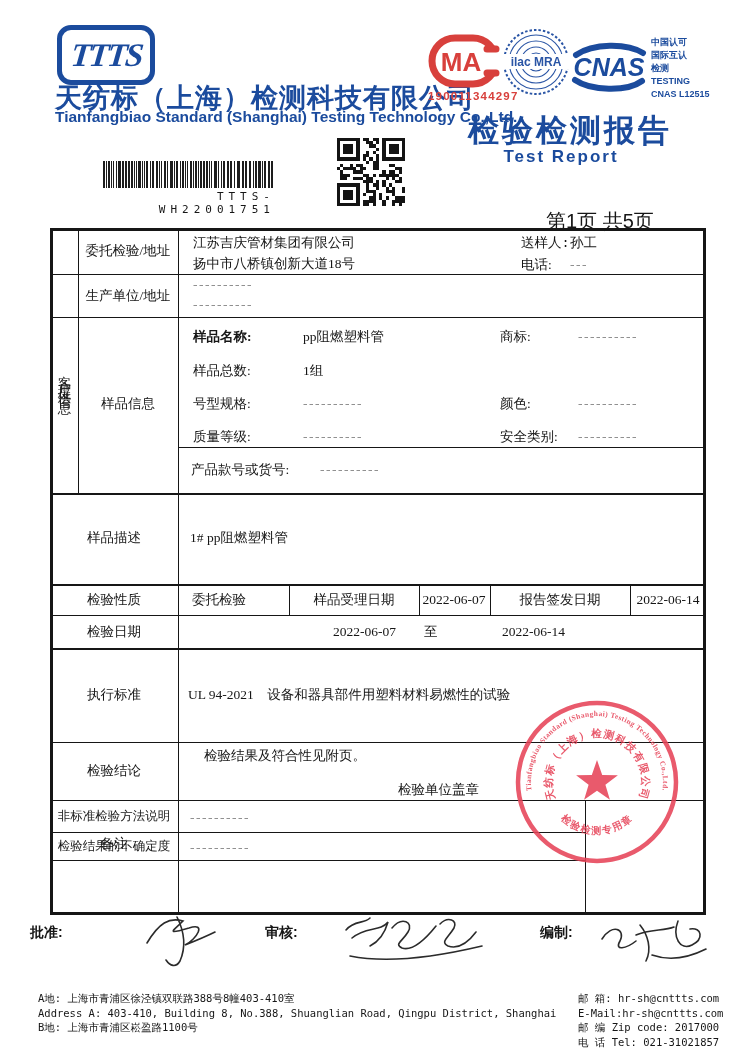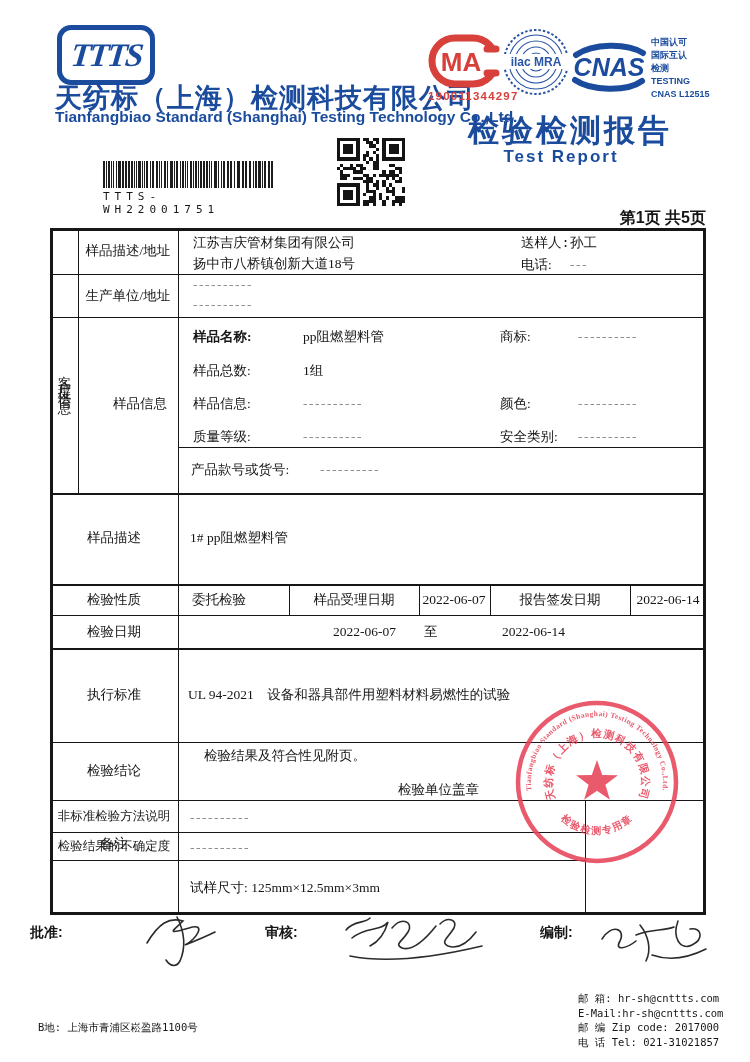--- a/index.html
+++ b/index.html
@@ -16,25 +16,25 @@
   .sans{font-family:"Liberation Sans","DejaVu Sans",sans-serif;}
   .mono{font-family:"DejaVu Sans Mono","Liberation Mono",monospace;}
   .company-cn{font-size:27px;font-weight:bold;letter-spacing:1px;}
   .company-en{font-size:15.5px;font-weight:bold;letter-spacing:0;}
   .logo-box{width:88px;height:50px;border:5px solid #1b4b9d;border-radius:14px;
             display:flex;align-items:center;justify-content:center;}
   .logo-box span{font-size:33px;font-weight:bold;font-style:italic;letter-spacing:-2px;
                  color:#1b4b9d;transform:skewX(-6deg);}
   .report-title{font-size:31px;font-weight:bold;letter-spacing:3px;}
   .report-sub{font-size:17px;font-weight:bold;letter-spacing:2px;text-align:center;}
-  .pageinfo{font-size:16px;font-weight:bold;text-align:right;}
+  .pageinfo{font-size:20px;font-weight:normal;}
   .vertical{writing-mode:vertical-lr;text-orientation:upright;letter-spacing:5px;font-size:13.5px;}
   .cnas-side{font-size:9px;font-weight:bold;line-height:13px;color:#1b4b9d;white-space:pre;}
   .cma-num{font-size:11.5px;letter-spacing:1.2px;color:#d8403c;font-weight:bold;}
-  .bct{font-size:11px;letter-spacing:5px;text-align:left;}
+  .bct{font-size:11px;letter-spacing:5px;text-align:right;}
   .sig-label{font-size:14px;font-weight:bold;font-family:"Liberation Sans","DejaVu Sans",sans-serif;}
   .foot{font-size:10.5px;line-height:14.6px;white-space:pre;font-family:"DejaVu Sans Mono","Liberation Mono",monospace;}
   svg{display:block;}
 </style>
 </head>
 <body>
 
 <div class="page">
 
   <div class="abs logo-box" style="left:57px;top:25px;">
@@ -288,40 +288,40 @@
   <div class="vl" style="left:78px;top:228px;width:1px;height:265px;"></div>
   <div class="vl" style="left:178px;top:228px;width:1px;height:687px;"></div>
   <div class="vl" style="left:289px;top:584px;width:1px;height:31px;"></div>
   <div class="vl" style="left:419px;top:584px;width:1px;height:31px;"></div>
   <div class="vl" style="left:490px;top:584px;width:1px;height:31px;"></div>
   <div class="vl" style="left:630px;top:584px;width:1px;height:31px;"></div>
   <div class="vl" style="left:585px;top:800px;width:1px;height:115px;"></div>
 
   <div class="ctr vertical" style="left:64px;top:380px;">客户提供信息</div>
 
-  <div class="ctr fs" style="left:128px;top:251px;">样品描述/地址</div>
+  <div class="ctr fs" style="left:128px;top:251px;">委托检验/地址</div>
   <div class="lft fs" style="left:185px;top:243px;">江苏吉庆管材集团有限公司</div>
   <div class="lft fs" style="left:185px;top:264px;">扬中市八桥镇创新大道18号</div>
   <div class="lft fs" style="left:513px;top:243px;font-family:Liberation Mono, monospace;">送样人:</div>
   <div class="lft fs" style="left:562px;top:243px;">孙工</div>
   <div class="lft fs" style="left:513px;top:265px;">电话:</div>
   <div class="lft fs dash" style="left:562px;top:265px;">---</div>
 
   <div class="ctr fs" style="left:128px;top:296px;">生产单位/地址</div>
   <div class="lft fs dash" style="left:185px;top:285px;">----------</div>
   <div class="lft fs dash" style="left:185px;top:305px;">----------</div>
 
-  <div class="ctr fs" style="left:140px;top:404px;">样品信息</div>
+  <div class="ctr fs" style="left:128px;top:404px;">样品信息</div>
   <div class="lft fs" style="left:185px;top:337px;font-weight:bold;">样品名称:</div>
   <div class="lft fs" style="left:295px;top:337px;">pp阻燃塑料管</div>
   <div class="lft fs" style="left:492px;top:337px;">商标:</div>
   <div class="lft fs dash" style="left:570px;top:337px;">----------</div>
   <div class="lft fs" style="left:185px;top:371px;">样品总数:</div>
   <div class="lft fs" style="left:295px;top:371px;">1组</div>
-  <div class="lft fs" style="left:185px;top:404px;">样品信息:</div>
+  <div class="lft fs" style="left:185px;top:404px;">号型规格:</div>
   <div class="lft fs dash" style="left:295px;top:404px;">----------</div>
   <div class="lft fs" style="left:492px;top:404px;">颜色:</div>
   <div class="lft fs dash" style="left:570px;top:404px;">----------</div>
   <div class="lft fs" style="left:185px;top:437px;">质量等级:</div>
   <div class="lft fs dash" style="left:295px;top:437px;">----------</div>
   <div class="lft fs" style="left:492px;top:437px;">安全类别:</div>
   <div class="lft fs dash" style="left:570px;top:437px;">----------</div>
   <div class="lft fs" style="left:183px;top:470px;">产品款号或货号:</div>
   <div class="lft fs dash" style="left:312px;top:470px;">----------</div>
 
@@ -347,21 +347,20 @@
   <div class="lft fs" style="left:196px;top:756px;">检验结果及符合性见附页。</div>
   <div class="lft fs" style="left:390px;top:790px;">检验单位盖章</div>
 
   <div class="ctr fss" style="left:114px;top:816px;">非标准检验方法说明</div>
   <div class="lft fs dash" style="left:182px;top:818px;">----------</div>
 
   <div class="ctr fss" style="left:114px;top:846px;">检验结果的不确定度</div>
   <div class="lft fs dash" style="left:182px;top:848px;">----------</div>
 
   <div class="ctr fs" style="left:114px;top:844px;">备注</div>
-  <div class="lft fs" style="left:182px;top:888px;">试样尺寸: 125mm×12.5mm×3mm</div>
 
   <svg class="abs" style="left:512px;top:697px;opacity:0.87;" width="170" height="170">
     <defs>
       <path id="sealOuterPath" d="M 42.6,135.6 A 66,66 0 1 1 127.4,135.6" fill="none"></path>
       <path id="sealInnerPath" d="M 44.2,104 A 45,45 0 1 1 125.8,104" fill="none"></path>
       <path id="sealBottomPath" d="M 45.2,118.4 A 52,52 0 0 0 124.8,118.4" fill="none"></path>
     </defs>
     <circle cx="85" cy="85" r="79" fill="none" stroke="#e64257" stroke-width="4.5"></circle>
     <text font-size="7.4" font-weight="bold" fill="#e64257" letter-spacing="0.4" font-family="Liberation Serif, DejaVu Serif, serif">
       <textPath href="#sealOuterPath" startOffset="50%" text-anchor="middle">Tianfangbiao Standard (Shanghai) Testing Technology Co.,Ltd.</textPath>
@@ -381,19 +380,21 @@
   </svg>
   <div class="abs sig-label" style="left:265px;top:924px;">审核:</div>
   <svg class="abs" style="left:338px;top:902px;" width="150" height="66">
     <path d="M8,28 C16,18 26,22 32,16 M14,36 C28,24 42,30 50,20 C46,34 40,40 32,44 M54,26 C64,14 76,20 70,30 C64,40 56,42 64,46 C76,50 90,34 98,24 M102,22 C110,14 120,18 116,26 C110,36 102,40 110,44 C122,48 132,38 138,30 M12,54 C52,62 102,54 144,44" fill="none" stroke="#2b2b2b" stroke-width="1.6" stroke-linecap="round"></path>
   </svg>
   <div class="abs sig-label" style="left:540px;top:924px;">编制:</div>
   <svg class="abs" style="left:592px;top:905px;" width="125" height="62">
     <path d="M10,34 C20,18 34,24 28,36 C22,46 34,44 44,36 M48,20 C56,30 60,44 54,56 M44,30 C58,24 72,26 82,22 M86,16 C80,32 88,46 100,40 C112,34 110,22 98,24 M60,50 C80,57 100,51 114,44" fill="none" stroke="#2b2b2b" stroke-width="1.6" stroke-linecap="round"></path>
   </svg>
 
+  <div class="abs foot" style="left:38px;top:991px;">A地: 上海市青浦区徐泾镇双联路388号8幢403-410室</div>
+  <div class="abs foot" style="left:38px;top:1005.5px;">Address A: 403-410, Building 8, No.388, Shuanglian Road, Qingpu District, Shanghai</div>
   <div class="abs foot" style="left:38px;top:1020px;">B地: 上海市青浦区崧盈路1100号</div>
   <div class="abs foot" style="left:578px;top:991px;">邮 箱: hr-sh@cnttts.com</div>
   <div class="abs foot" style="left:578px;top:1005.5px;">E-Mail:hr-sh@cnttts.com</div>
   <div class="abs foot" style="left:578px;top:1020px;">邮 编 Zip code: 2017000</div>
   <div class="abs foot" style="left:578px;top:1034.5px;">电 话 Tel: 021-31021857</div>
 
 </div>
 
 </body></html>

